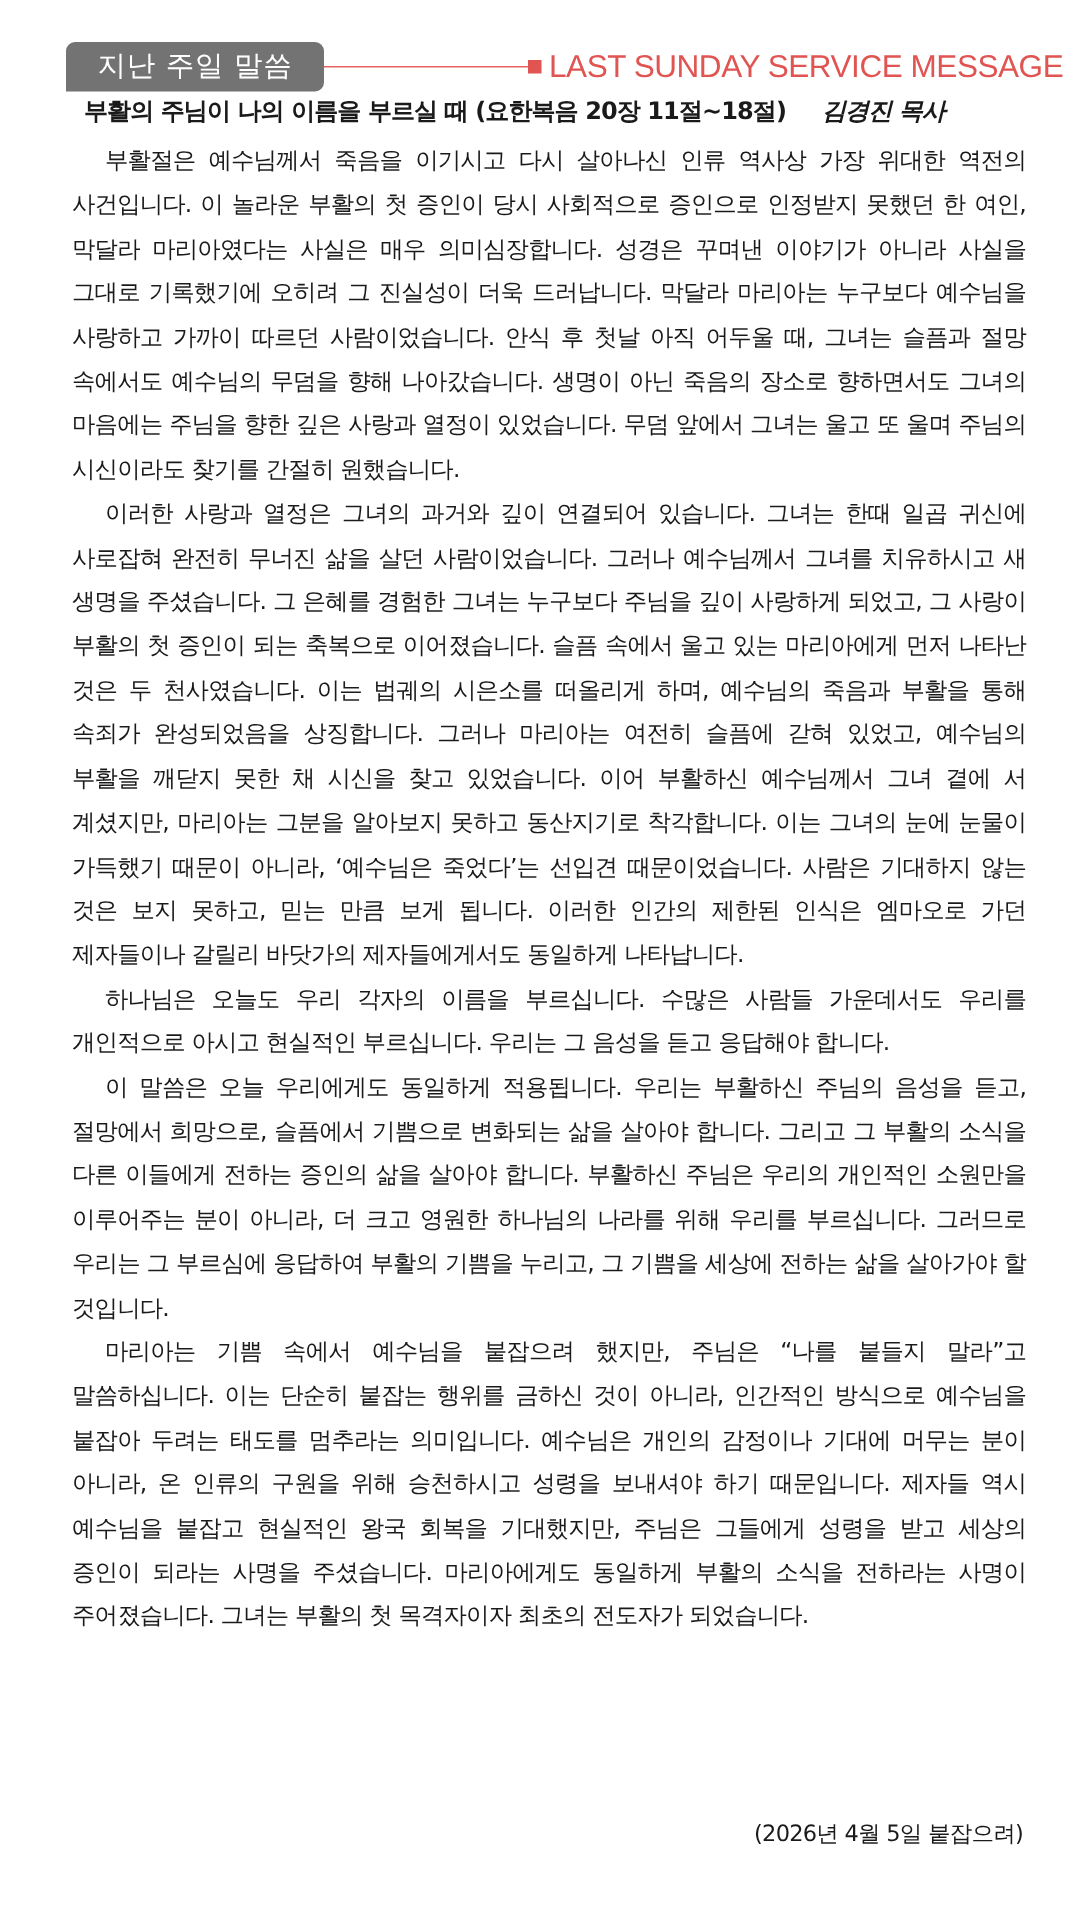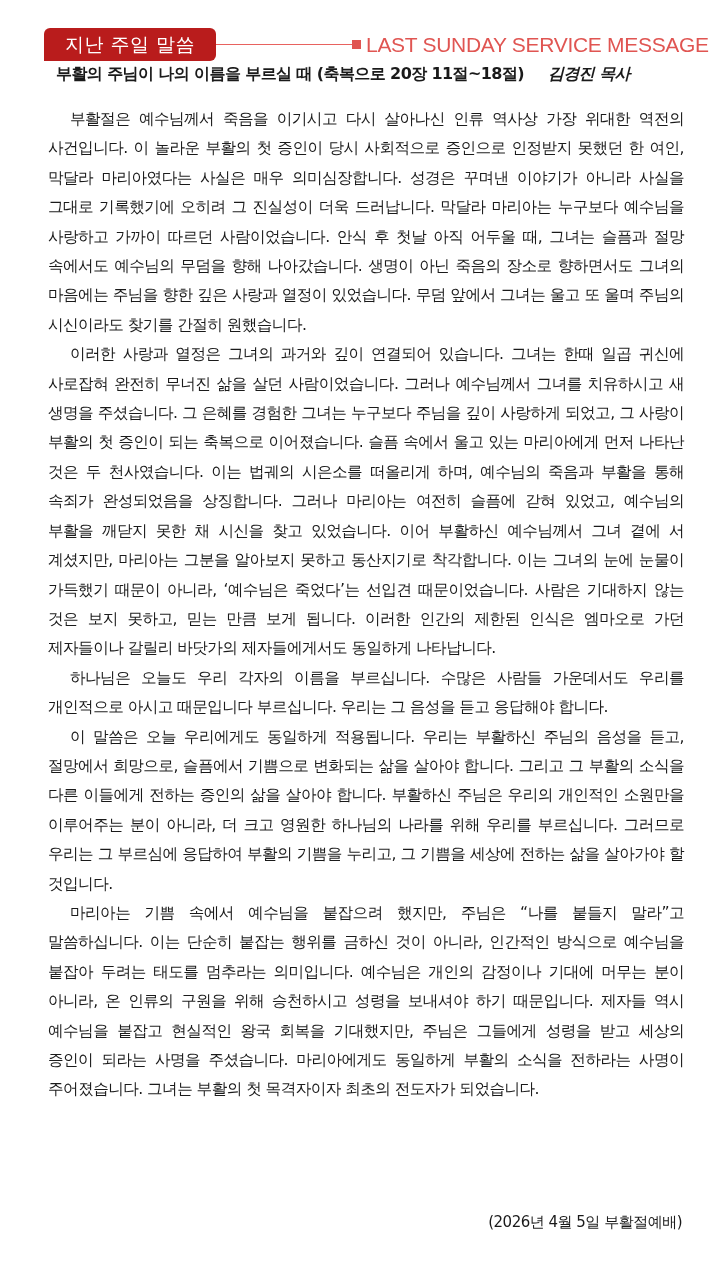--- a/index.html
+++ b/index.html
@@ -21,21 +21,21 @@
       top: 28px;
       width: 720px;
       height: 34px;
     }
     .tab {
       position: absolute;
       left: 44px;
       top: 0;
       width: 172px;
       height: 33px;
-      background: #b91c1c;
+      background: #737373;
       border-radius: 6px 6px 6px 0;
       color: #ffffff;
       font-size: 19px;
       line-height: 33px;
       text-align: center;
       letter-spacing: 0.5px;
     }
     .rule {
       position: absolute;
       left: 216px;
@@ -74,21 +74,21 @@
       white-space: nowrap;
       letter-spacing: -0.6px;
     }
     .sermon-title .preacher {
       margin-left: 24px;
       font-style: italic;
     }
     .body {
       position: absolute;
       left: 48px;
-      top: 105px;
+      top: 93px;
       width: 636px;
       font-size: 15.6px;
       line-height: 29.4px;
       text-align: justify;
       letter-spacing: -0.55px;
       word-break: keep-all;
     }
     .body p {
       margin: 0;
       text-indent: 22px;
@@ -107,24 +107,24 @@
 <body>
 
 <div class="header">
   <div class="tab">지난 주일 말씀</div>
   <div class="rule"></div>
   <div class="rule-end"></div>
   <div class="en-title">LAST SUNDAY SERVICE MESSAGE</div>
 </div>
 
 <div class="sermon-title">
-  <span>부활의 주님이 나의 이름을 부르실 때 (축복으로 20장 11절~18절)</span><span class="preacher">김경진 목사</span>
+  <span>부활의 주님이 나의 이름을 부르실 때 (요한복음 20장 11절~18절)</span><span class="preacher">김경진 목사</span>
 </div>
 
 <div class="body">
   <p>부활절은 예수님께서 죽음을 이기시고 다시 살아나신 인류 역사상 가장 위대한 역전의 사건입니다. 이 놀라운 부활의 첫 증인이 당시 사회적으로 증인으로 인정받지 못했던 한 여인, 막달라 마리아였다는 사실은 매우 의미심장합니다. 성경은 꾸며낸 이야기가 아니라 사실을 그대로 기록했기에 오히려 그 진실성이 더욱 드러납니다. 막달라 마리아는 누구보다 예수님을 사랑하고 가까이 따르던 사람이었습니다. 안식 후 첫날 아직 어두울 때, 그녀는 슬픔과 절망 속에서도 예수님의 무덤을 향해 나아갔습니다. 생명이 아닌 죽음의 장소로 향하면서도 그녀의 마음에는 주님을 향한 깊은 사랑과 열정이 있었습니다. 무덤 앞에서 그녀는 울고 또 울며 주님의 시신이라도 찾기를 간절히 원했습니다.</p>
   <p>이러한 사랑과 열정은 그녀의 과거와 깊이 연결되어 있습니다. 그녀는 한때 일곱 귀신에 사로잡혀 완전히 무너진 삶을 살던 사람이었습니다. 그러나 예수님께서 그녀를 치유하시고 새 생명을 주셨습니다. 그 은혜를 경험한 그녀는 누구보다 주님을 깊이 사랑하게 되었고, 그 사랑이 부활의 첫 증인이 되는 축복으로 이어졌습니다. 슬픔 속에서 울고 있는 마리아에게 먼저 나타난 것은 두 천사였습니다. 이는 법궤의 시은소를 떠올리게 하며, 예수님의 죽음과 부활을 통해 속죄가 완성되었음을 상징합니다. 그러나 마리아는 여전히 슬픔에 갇혀 있었고, 예수님의 부활을 깨닫지 못한 채 시신을 찾고 있었습니다. 이어 부활하신 예수님께서 그녀 곁에 서 계셨지만, 마리아는 그분을 알아보지 못하고 동산지기로 착각합니다. 이는 그녀의 눈에 눈물이 가득했기 때문이 아니라, ‘예수님은 죽었다’는 선입견 때문이었습니다. 사람은 기대하지 않는 것은 보지 못하고, 믿는 만큼 보게 됩니다. 이러한 인간의 제한된 인식은 엠마오로 가던 제자들이나 갈릴리 바닷가의 제자들에게서도 동일하게 나타납니다.</p>
-  <p>하나님은 오늘도 우리 각자의 이름을 부르십니다. 수많은 사람들 가운데서도 우리를 개인적으로 아시고 때문입니다 부르십니다. 우리는 그 음성을 듣고 응답해야 합니다.</p>
+  <p>하나님은 오늘도 우리 각자의 이름을 부르십니다. 수많은 사람들 가운데서도 우리를 개인적으로 아시고 현실적인 부르십니다. 우리는 그 음성을 듣고 응답해야 합니다.</p>
   <p>이 말씀은 오늘 우리에게도 동일하게 적용됩니다. 우리는 부활하신 주님의 음성을 듣고, 절망에서 희망으로, 슬픔에서 기쁨으로 변화되는 삶을 살아야 합니다. 그리고 그 부활의 소식을 다른 이들에게 전하는 증인의 삶을 살아야 합니다. 부활하신 주님은 우리의 개인적인 소원만을 이루어주는 분이 아니라, 더 크고 영원한 하나님의 나라를 위해 우리를 부르십니다. 그러므로 우리는 그 부르심에 응답하여 부활의 기쁨을 누리고, 그 기쁨을 세상에 전하는 삶을 살아가야 할 것입니다.</p>
   <p>마리아는 기쁨 속에서 예수님을 붙잡으려 했지만, 주님은 “나를 붙들지 말라”고 말씀하십니다. 이는 단순히 붙잡는 행위를 금하신 것이 아니라, 인간적인 방식으로 예수님을 붙잡아 두려는 태도를 멈추라는 의미입니다. 예수님은 개인의 감정이나 기대에 머무는 분이 아니라, 온 인류의 구원을 위해 승천하시고 성령을 보내셔야 하기 때문입니다. 제자들 역시 예수님을 붙잡고 현실적인 왕국 회복을 기대했지만, 주님은 그들에게 성령을 받고 세상의 증인이 되라는 사명을 주셨습니다. 마리아에게도 동일하게 부활의 소식을 전하라는 사명이 주어졌습니다. 그녀는 부활의 첫 목격자이자 최초의 전도자가 되었습니다.</p>
 </div>
 
-<div class="footer">(2026년 4월 5일 부활절예배)</div>
+<div class="footer">(2026년 4월 5일 붙잡으려)</div>
 
 </body></html>

